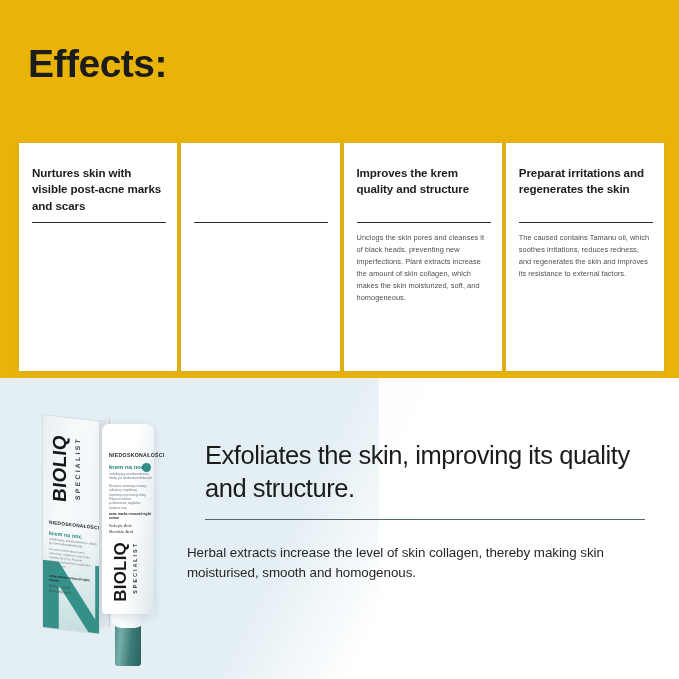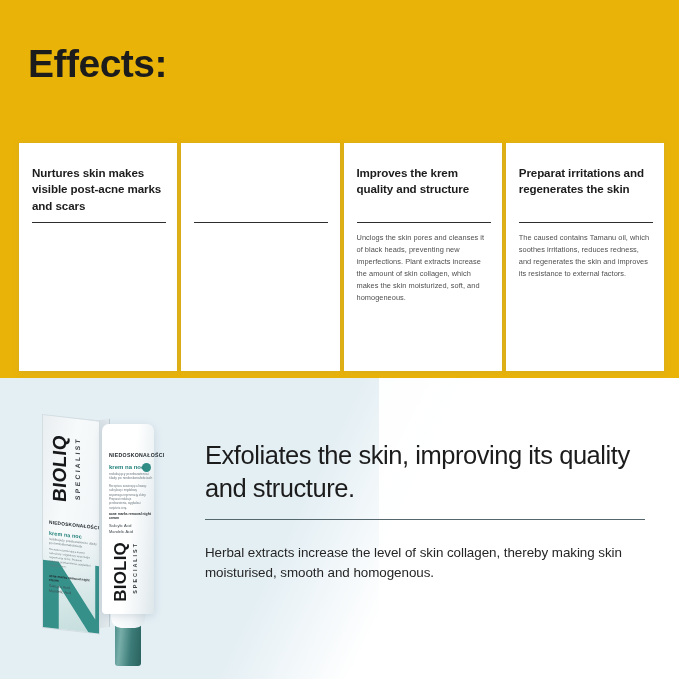--- a/index.html
+++ b/index.html
@@ -202,35 +202,35 @@
   #promo-headline {
     position:absolute; left:205px; top:61px; width:450px;
     font-size:25.5px; font-weight:normal; color:#1c1c1c;
     line-height:1.30; letter-spacing:-0.45px;
   }
   #promo-rule {
     position:absolute; left:205px; top:141px; width:440px; height:1px;
     background:#55666d;
   }
   #promo-body {
-    position:absolute; left:205px; top:165px; width:452px;
+    position:absolute; left:187px; top:165px; width:452px;
     font-size:13.4px; color:#262626; line-height:1.52; letter-spacing:-0.05px;
   }
 </style>
 </head>
 <body>
 
 <div id="top-section">
 
   <h1 id="page-title">Effects:</h1>
 
   <div id="cards-row">
 
     <div class="effect-card">
-      <div class="card-heading">Nurtures skin makes visible post-acne marks and scars</div>
+      <div class="card-heading">Nurtures skin with visible post-acne marks and scars</div>
       <div class="card-rule"></div>
     </div>
 
     <div class="effect-card">
       <div class="card-rule"></div>
     </div>
 
     <div class="effect-card">
       <div class="card-heading">Improves the krem quality and structure</div>
       <div class="card-rule"></div>

